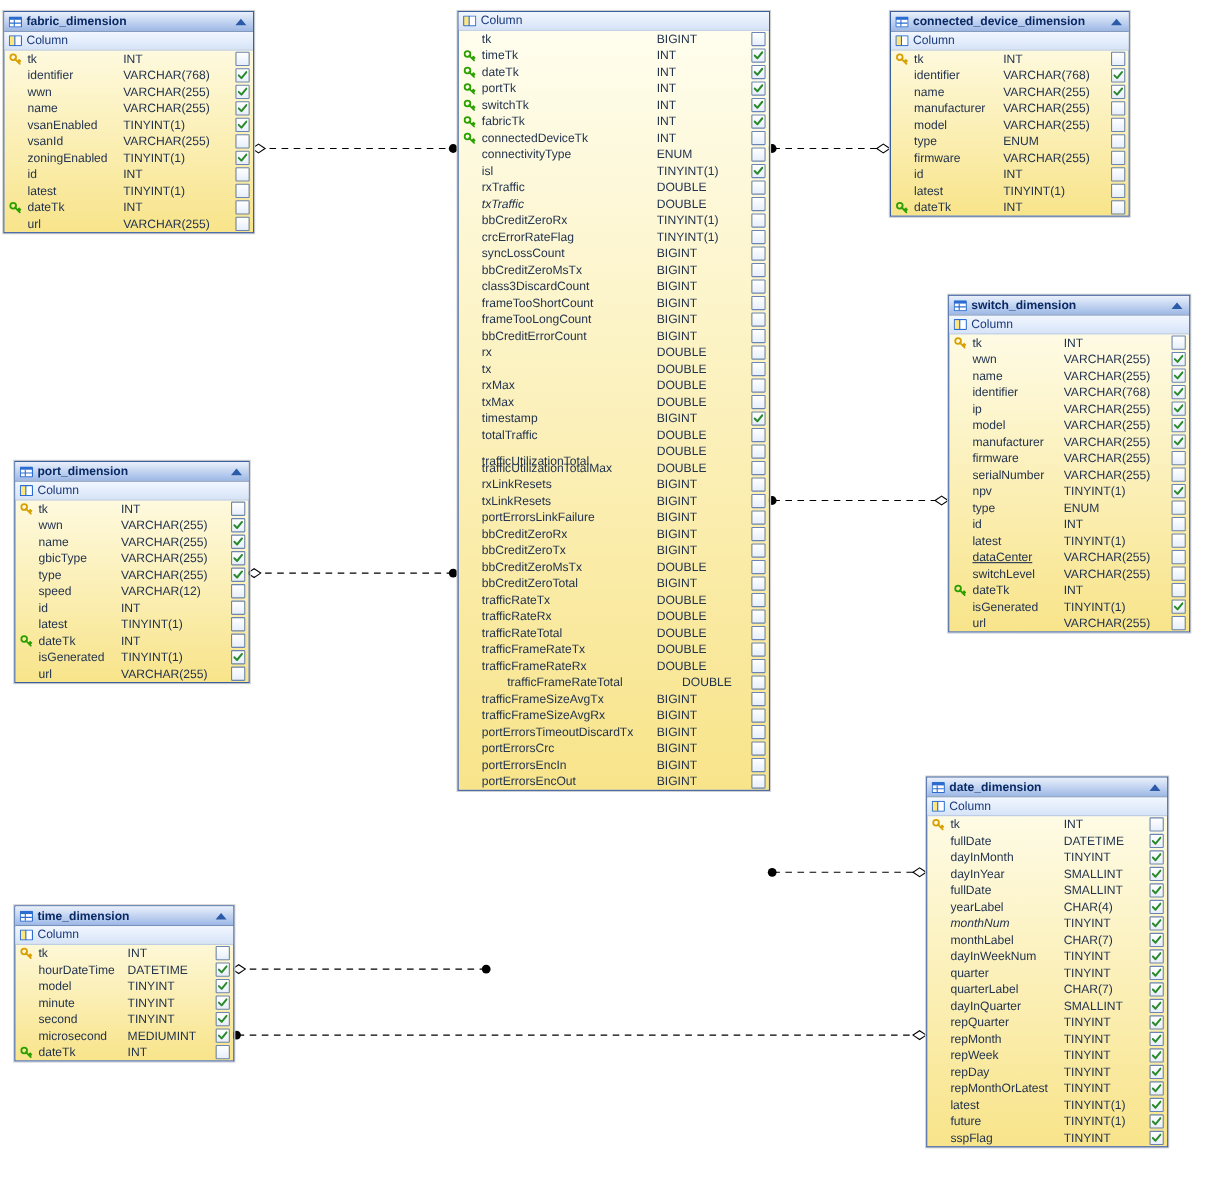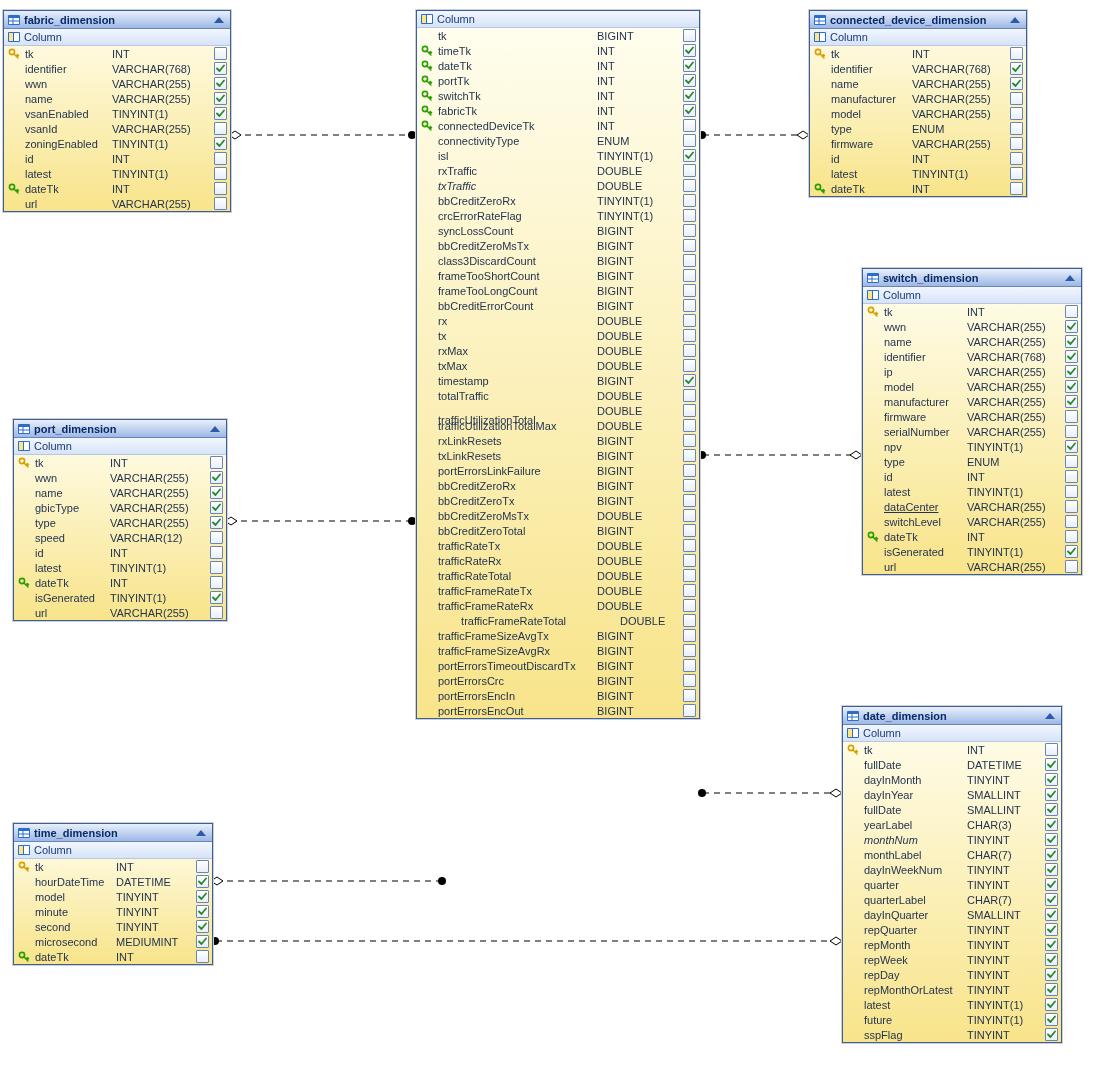--- a/index.html
+++ b/index.html
@@ -1331,21 +1331,21 @@
             <span class="chk">
               <svg width="9" height="9" viewBox="0 0 9 9">
                 <path d="M1 4.5 L3.5 7 L8 1.5" stroke="#2a8a2a" stroke-width="1.8" fill="none" stroke-linecap="round" stroke-linejoin="round"></path>
               </svg>
             </span>
           </span>
         </div>
         <div class="row">
           <span class="kcell"></span>
           <span class="ncell" style="width: 100px; flex: 0 0 100px;">yearLabel</span>
-          <span class="tcell" style="width: 70px; flex: 1 1 auto;">CHAR(3)</span>
+          <span class="tcell" style="width: 70px; flex: 1 1 auto;">CHAR(4)</span>
           <span class="ccell">
             <span class="chk">
               <svg width="9" height="9" viewBox="0 0 9 9">
                 <path d="M1 4.5 L3.5 7 L8 1.5" stroke="#2a8a2a" stroke-width="1.8" fill="none" stroke-linecap="round" stroke-linejoin="round"></path>
               </svg>
             </span>
           </span>
         </div>
         <div class="row">
           <span class="kcell"></span>

